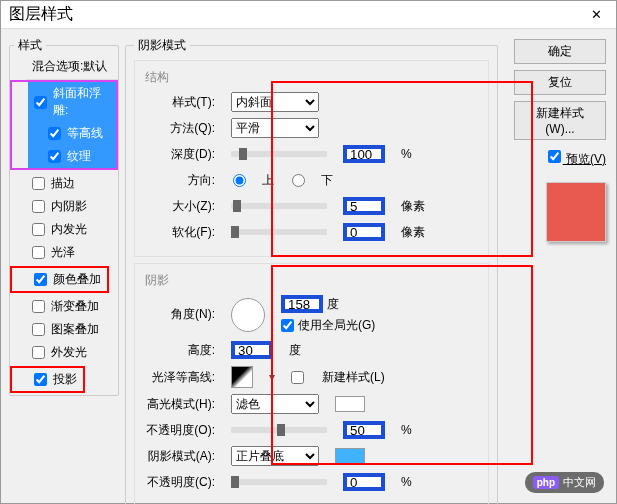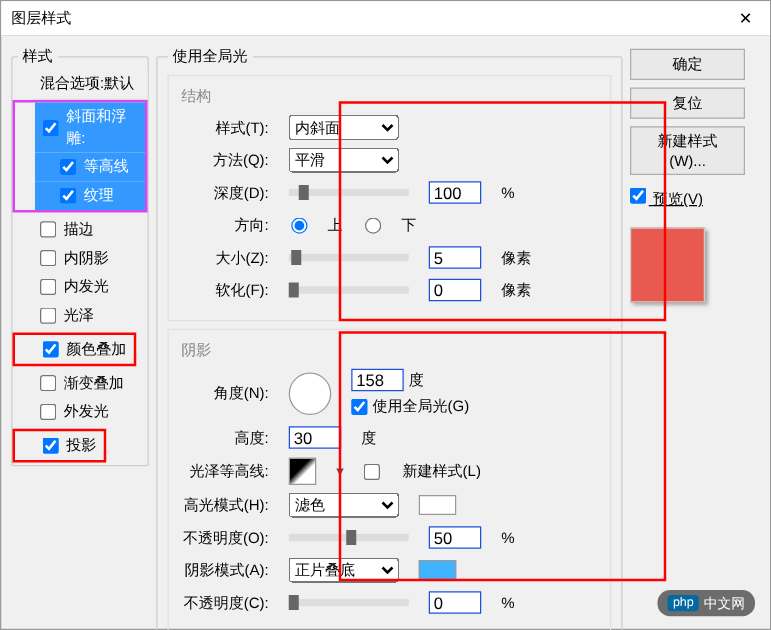--- a/index.html
+++ b/index.html
@@ -1,19 +1,19 @@
 <!DOCTYPE html>
 <html><head>
 <meta charset="utf-8">
 <style>
 * { box-sizing: border-box; margin: 0; padding: 0; }
 body { font-family: "Microsoft YaHei", SimSun, sans-serif; font-size: 12px; background: #f0f0f0; width: 617px; height: 504px; position: relative; }
 .dialog { width: 617px; height: 504px; background: #f0f0f0; border: 1px solid #999; position: relative; }
 .titlebar { height: 28px; background: #fff; display: flex; align-items: center; justify-content: space-between; padding: 0 8px; border-bottom: 1px solid #ddd; }
-.titlebar .title { font-size: 12px; }
+.titlebar .title { font-size: 16px; }
 .titlebar .close { font-size: 13px; cursor: pointer; padding: 0 6px; }
 .main { display: flex; height: calc(100% - 28px); }
 .left { width: 118px; padding: 8px 0 16px 8px; }
 .left .group { border: 1px solid #ccc; border-radius: 2px; }
 .left .group legend { font-size: 12px; padding: 0 4px; margin-left: 4px; }
 .left .list { }
 .left .item { padding: 3px 6px; display: flex; align-items: center; gap: 4px; cursor: pointer; margin-left: 16px; }
 .left .item.header { background: #f0f0f0; border-bottom: 1px solid #ddd; font-weight: normal; padding: 4px 6px; }
 .left .item.selected { background: #3399ff; color: #fff; }
 .left .item.child { padding-left: 20px; }
@@ -23,34 +23,34 @@
 fieldset.mainfs { border: 1px solid #ccc; border-radius: 2px; padding: 6px 8px 8px 8px; margin-bottom: 4px; position: relative; }
 fieldset.mainfs legend { padding: 0 4px; }
 .subfs { border: 1px solid #e0e0e0; padding: 8px 10px; margin-bottom: 6px; }
 .subt { color: #888; margin-bottom: 6px; font-size: 12px; }
 .redoverlay1 { position: absolute; border: 2px solid red; left: 152px; top: 52px; width: 262px; height: 176px; pointer-events: none; }
 .redoverlay2 { position: absolute; border: 2px solid red; left: 152px; top: 236px; width: 262px; height: 200px; pointer-events: none; }
 .row { display: flex; align-items: center; margin-bottom: 6px; gap: 16px; min-height: 20px; }
 .row .lbl { width: 70px; text-align: right; }
 .row select, .row input[type=text] { font-size: 12px; }
 .row select { width: 88px; height: 20px; }
-.row input.num { width: 42px; height: 18px; text-align: left; padding: 0 3px; border: 1px solid #1d4ed8; }
+.row input.num { width: 42px; height: 18px; text-align: left; padding: 0 3px; border: 4px solid #1d4ed8; }
 .row input.radio { margin-left: 2px; }
 .slider { flex: 0 0 96px; height: 6px; background: #ddd; position: relative; border-radius: 1px; }
 .slider .thumb { position: absolute; width: 8px; height: 12px; background: #666; top: -3px; }
 .angle { width: 34px; height: 34px; border: 1px solid #999; border-radius: 50%; position: relative; display: inline-block; background: #fff; }
 .swatch { width: 30px; height: 16px; border: 1px solid #999; display: inline-block; }
 .curve { width: 22px; height: 22px; border: 1px solid #999; background: linear-gradient(135deg,#000 0%,#000 40%,#fff 60%,#fff 100%); display:inline-block; }
 .btn { background: #e9e9e9; border: 1px solid #adadad; padding: 3px 12px; cursor: pointer; font-size: 12px; }
-.right { width: 112px; padding: 10px 10px 0 0; display: flex; flex-direction: column; gap: 6px; align-items: flex-start; }
+.right { width: 112px; padding: 10px 10px 0 0; display: flex; flex-direction: column; gap: 6px; align-items: flex-end; }
 .right .btn { width: 92px; }
 .preview-check { margin-top: 4px; text-decoration: underline; }
 .preview-img { width: 60px; height: 60px; background: #e85a4f; margin-top: 8px; border: 1px solid #ccc; box-shadow: 2px 2px 3px rgba(0,0,0,0.3); }
 .watermark { position: absolute; right: 12px; bottom: 10px; background: rgba(0,0,0,0.55); color: #fff; padding: 3px 8px; border-radius: 10px; font-size: 11px; display: flex; align-items: center; gap: 4px; }
-.watermark .php { background: #0369a1; color: #fff; padding: 1px 4px; border-radius: 3px; font-size: 10px; }
+.watermark .php { background: #8b5cf6; color: #fff; padding: 1px 4px; border-radius: 3px; font-size: 10px; font-weight: bold; }
 input[type=checkbox] { margin-right: 2px; }
 </style>
 </head>
 <body>
 
 <div class="dialog">
   <div class="titlebar">
     <span class="title">图层样式</span>
     <span class="close">✕</span>
   </div>
@@ -95,33 +95,37 @@
           <div><span class="redbox2"><span class="item" style="display:inline-flex">
                   <input type="checkbox" checked="" style="">
                   <span>颜色叠加</span>
                 </span></span></div>
           <div class="item">
               <input type="checkbox" style="">
               <span>渐变叠加</span>
             </div>
           <div class="item">
               <input type="checkbox" style="">
+              <span>图案叠加</span>
+            </div>
+          <div class="item">
+              <input type="checkbox" style="">
               <span>外发光</span>
             </div>
           <div><span class="redbox2"><span class="item" style="display:inline-flex">
                   <input type="checkbox" checked="" style="">
                   <span>投影</span>
                 </span></span></div>
         </div>
       </fieldset>
     </div>
 
     <div class="center">
       <fieldset class="mainfs">
-        <legend>使用全局光</legend>
+        <legend>阴影模式</legend>
         <div class="subfs">
           <div class="subt">结构</div>
           <div class="row">
             <span class="lbl">样式(T):</span>
             <select><option>内斜面</option></select>
           </div>
           <div class="row">
             <span class="lbl">方法(Q):</span>
             <select><option>平滑</option></select>
           </div>

